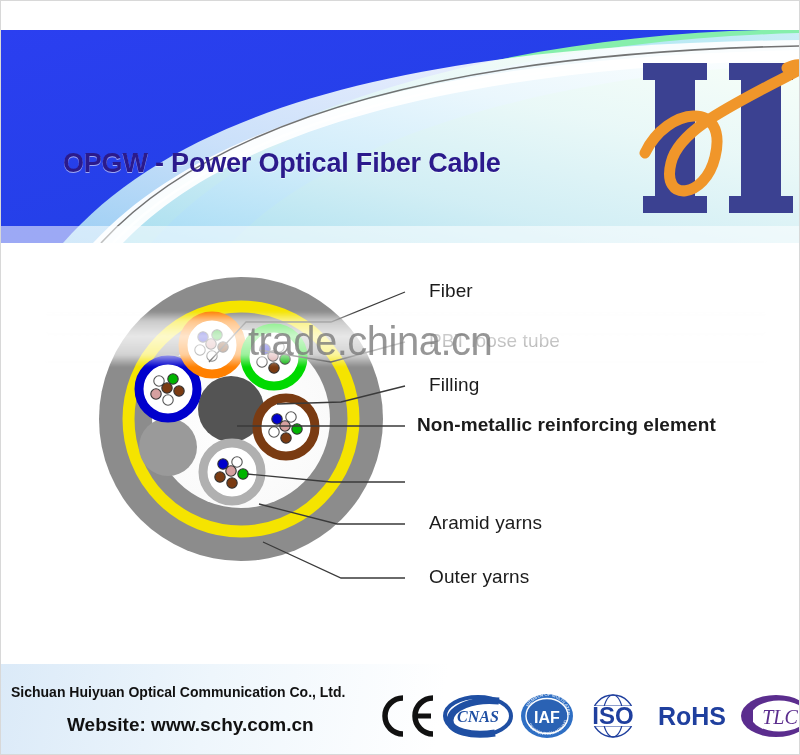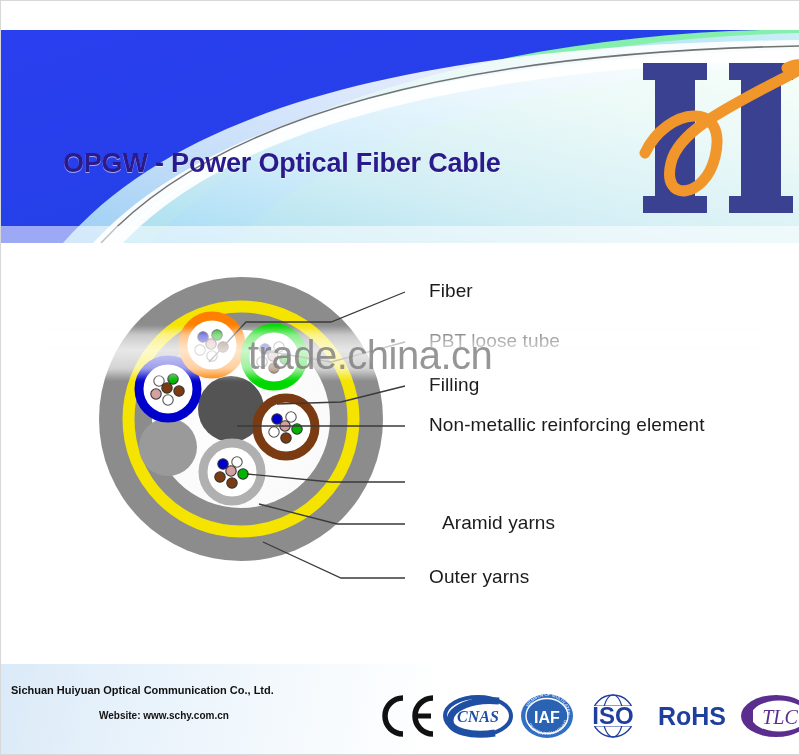--- a/index.html
+++ b/index.html
@@ -55,21 +55,21 @@
   .lead-label{
     position:absolute;
     font-size:19px;
     color:#1b1b1b;
     white-space:nowrap;
     letter-spacing:0.1px;
   }
 
   
   #watermark{
-    position:absolute;left:0px;top:332px;width:800px;height:50px;
+    position:absolute;left:0px;top:318px;width:800px;height:50px;
     z-index:9;pointer-events:none;
   }
   #wm-text{
     position:absolute;left:247px;top:0px;
     font-size:40px;
     color:rgba(120,120,120,0.78);
     font-family:"Liberation Sans", sans-serif;
     letter-spacing:-0.5px;
     white-space:nowrap;
   }
@@ -85,25 +85,25 @@
   }
   #footer-bg{
     position:absolute;left:0;top:0;width:800px;height:92px;
     background:linear-gradient(100deg,#dbeaf8 0%,#eef6fc 26%,#ffffff 55%,#ffffff 100%);
   }
   #company-block{
     position:absolute;left:10px;top:20px;width:370px;
     text-align:left;
   }
   #company-name{
-    font-size:11px;font-weight:bold;color:#111;white-space:nowrap;
+    font-size:14px;font-weight:bold;color:#111;white-space:nowrap;
   }
   #company-web{
-    font-size:10px;font-weight:bold;color:#111;white-space:nowrap;
-    margin-top:14px;margin-left:88px;
+    font-size:19px;font-weight:bold;color:#111;white-space:nowrap;
+    margin-top:14px;margin-left:56px;
   }
   #certs{
     position:absolute;left:380px;top:686px;width:420px;height:62px;
     display:flex;align-items:center;gap:6px;
   }
   .cert{flex:0 0 auto;}
 </style>
 </head>
 <body>
 
@@ -259,22 +259,22 @@
 
         <path d="M258,290 L336,310 L404,310"></path>
 
         <path d="M262,328 L340,364 L404,364"></path>
       </g>
     </svg>
 
     <div class="lead-label" style="left:428px;top:66px;">Fiber</div>
     <div class="lead-label" style="left:428px;top:116px;">PBT loose tube</div>
     <div class="lead-label" style="left:428px;top:160px;text-align:right;">Filling</div>
-    <div class="lead-label" style="left:428px;top:200px;">Non-metallic reinforcing element</div>
-    <div class="lead-label" style="left:428px;top:298px;margin-left:13px;">Aramid yarns</div>
+    <div class="lead-label" style="left:416px;top:200px;font-weight:bold;">Non-metallic reinforcing element</div>
+    <div class="lead-label" style="left:428px;top:298px;">Aramid yarns</div>
     <div class="lead-label" style="left:428px;top:352px;">Outer yarns</div>
   </div>
 
   <div id="watermark">
     <div id="wm-blur"></div>
     <div id="wm-text">trade.china.cn</div>
   </div>
 
   <div id="footer">
     <div id="footer-bg"></div>

